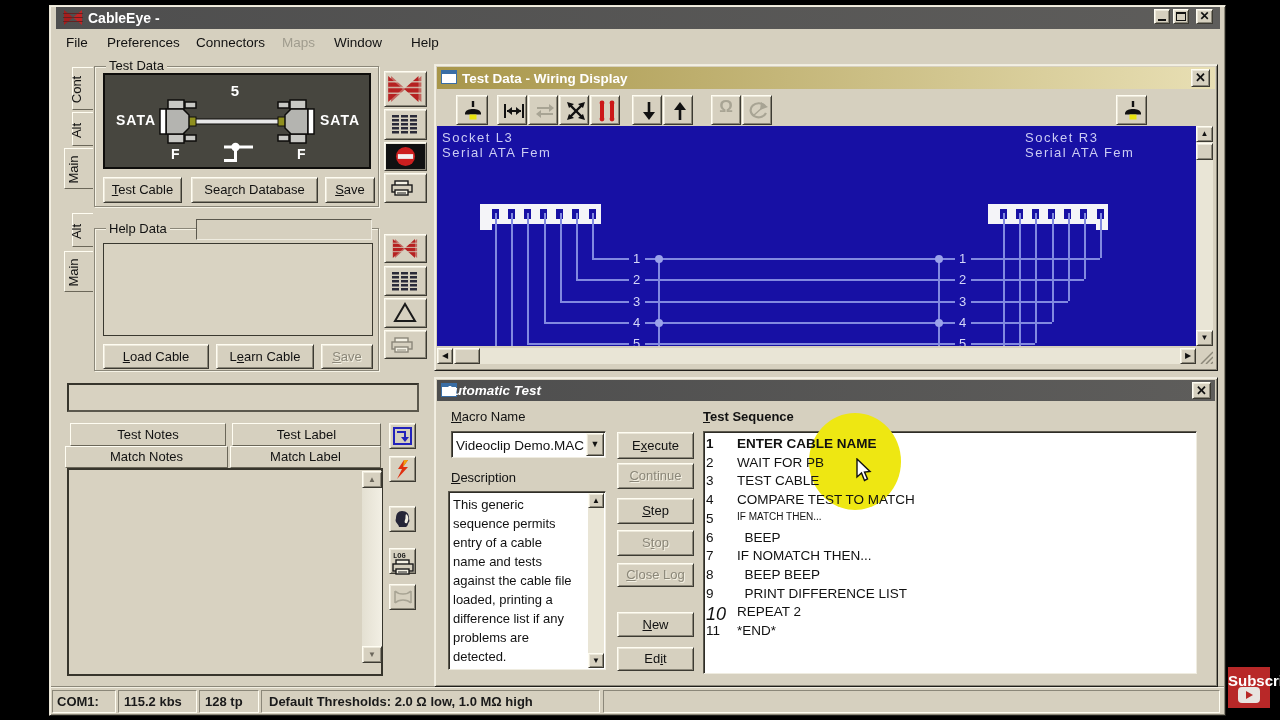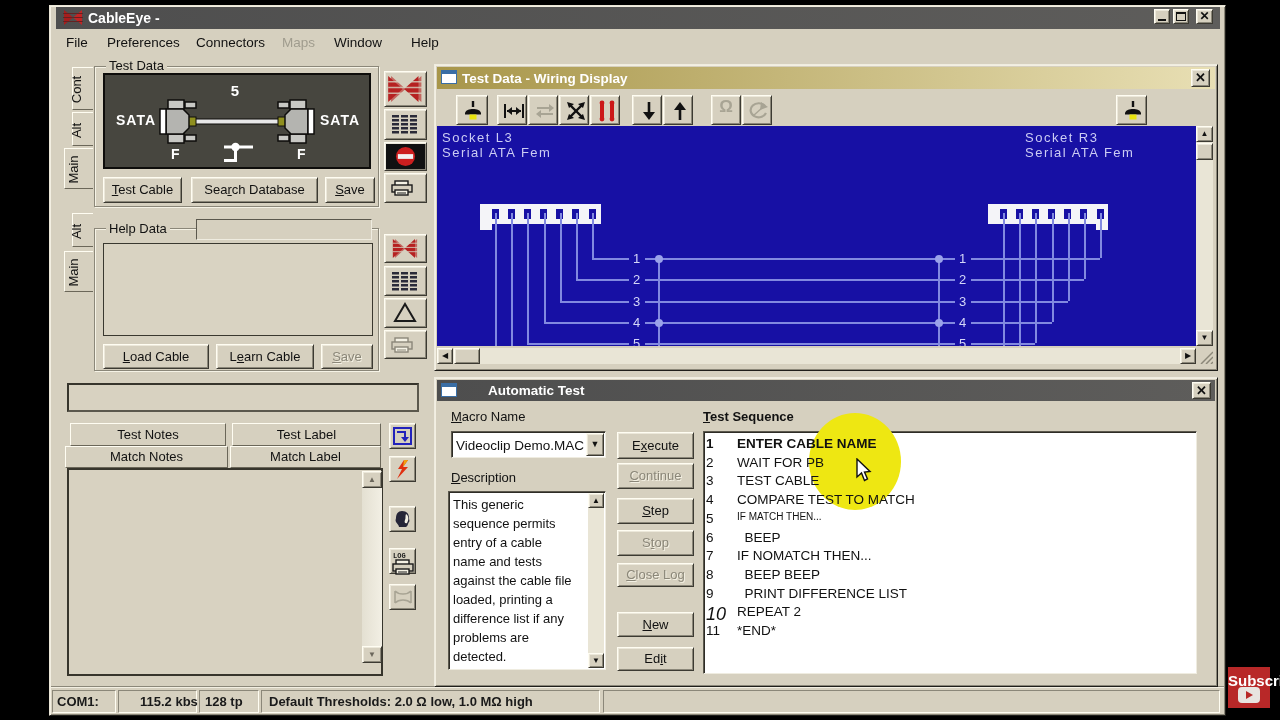--- a/index.html
+++ b/index.html
@@ -255,21 +255,21 @@
 <line x1="7" y1="21" x2="16" y2="21" stroke="#1a1a1a" stroke-width="1"></line>
 </svg>
   </div>
 <div class="btn" style="left:389px;top:584px;width:27px;height:26px;">
 <svg width="20" height="16" viewBox="0 0 20 16" style="position:absolute;left:3px;top:4px;">
 <path d="M2 2 C6 6 14 6 18 2 M2 14 C6 10 14 10 18 14 M2 2 L2 14 M18 2 L18 14" fill="none" stroke="#a8a494" stroke-width="1.6"></path>
 </svg>
   </div>
 <div class="abs" style="left:51px;top:686px;width:1173px;height:2px;background:#f3efe2;border-top:1px solid #8b8779;"></div>
 <div class="panel" style="left:52px;top:690px;width:64px;height:23px;line-height:21px;padding-left:4px;">COM1:</div>
-<div class="panel" style="left:118px;top:690px;width:79px;height:23px;line-height:21px;padding-left:21px;">115.2 kbs</div>
+<div class="panel" style="left:118px;top:690px;width:79px;height:23px;line-height:21px;padding-left:5px;">115.2 kbs</div>
 <div class="panel" style="left:199px;top:690px;width:60px;height:23px;line-height:21px;padding-left:5px;">128 tp</div>
 <div class="panel" style="left:261px;top:690px;width:339px;height:23px;line-height:21px;padding-left:7px;">Default Thresholds: 2.0 Ω low, 1.0 MΩ high</div>
 <div class="panel" style="left:603px;top:690px;width:617px;height:23px;"></div>
 <div class="abs" style="left:434px;top:64px;width:784px;height:307px;background:#d6d0bf;border:1px solid;border-color:#efece0 #1f1e1a #1f1e1a #efece0;box-shadow:inset 1px 1px 0 #f3efe2, inset -1px -1px 0 #8b8779;"></div>
 <div class="abs" style="left:437px;top:67px;width:778px;height:22px;background:linear-gradient(90deg,#a8964a,#e8dfb4);"></div>
 <svg class="abs" style="left:441px;top:70px;" width="16" height="14" viewBox="0 0 16 14">
 <rect x="0" y="0" width="16" height="14" fill="#3a6ea5"></rect>
 <rect x="1" y="4" width="14" height="9" fill="#fff"></rect>
 </svg>
 <div class="abs" style="left:462px;top:71px;color:#fff;font-weight:bold;font-size:13.5px;">Test Data - Wiring Display</div>
@@ -431,21 +431,21 @@
       <line x1="14" y1="7" x2="7" y2="14"></line>
       <line x1="14" y1="12" x2="12" y2="14"></line>
     </g>
 </svg>
 <div class="abs" style="left:434px;top:377px;width:784px;height:310px;background:#d6d0bf;border:1px solid;border-color:#efece0 #1f1e1a #1f1e1a #efece0;box-shadow:inset 1px 1px 0 #f3efe2, inset -1px -1px 0 #8b8779;"></div>
 <div class="abs" style="left:437px;top:380px;width:778px;height:21px;background:linear-gradient(90deg,#4e4e4e,#5e5d5b);"></div>
 <svg class="abs" style="left:441px;top:383px;" width="16" height="14" viewBox="0 0 16 14">
 <rect x="0" y="0" width="16" height="14" fill="#3a6ea5"></rect>
 <rect x="1" y="4" width="14" height="9" fill="#fff"></rect>
 </svg>
-<div class="abs" style="left:488px;top:383px;color:#fff;font-weight:bold;font-size:13.5px;">Automatic Test</div>
+<div class="abs" style="left:444px;top:383px;color:#fff;font-weight:bold;font-size:13.5px;font-style:italic;">Automatic Test</div>
 <div class="btn" style="left:1192px;top:382px;width:19px;height:17px;font-weight:bold;font-size:13px;line-height:15px;">✕</div>
 <div class="txt" style="left:451px;top:409px;"><u>M</u>acro Name</div>
 <div class="sunken" style="left:451px;top:431px;width:155px;height:27px;"></div>
 <div class="txt" style="left:456px;top:438px;font-size:13.5px;">Videoclip Demo.MAC</div>
 <div class="sbbtn" style="left:586px;top:433px;width:18px;height:23px;line-height:21px;font-size:9px;">▼</div>
 <div class="txt" style="left:451px;top:470px;"><u>D</u>escription</div>
 <div class="sunken" style="left:448px;top:491px;width:158px;height:179px;"></div>
 <div class="txt" style="left:453px;top:495px;line-height:19px;">This generic<br>sequence permits<br>entry of a cable<br>name and tests<br>against the cable file<br>loaded, printing a<br>difference list if any<br>problems are<br>detected.</div>
 <div class="sb" style="left:588px;top:493px;width:16px;height:175px;"></div>
 <div class="sbbtn" style="left:588px;top:493px;width:16px;height:15px;line-height:13px;">▲</div>

